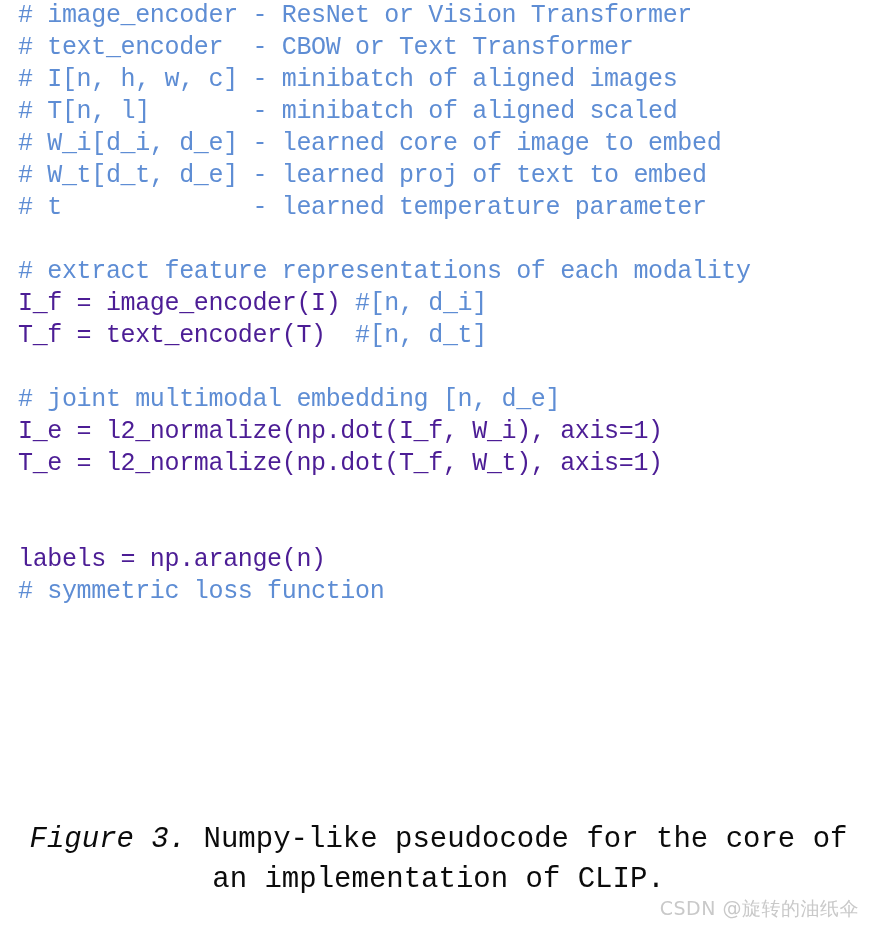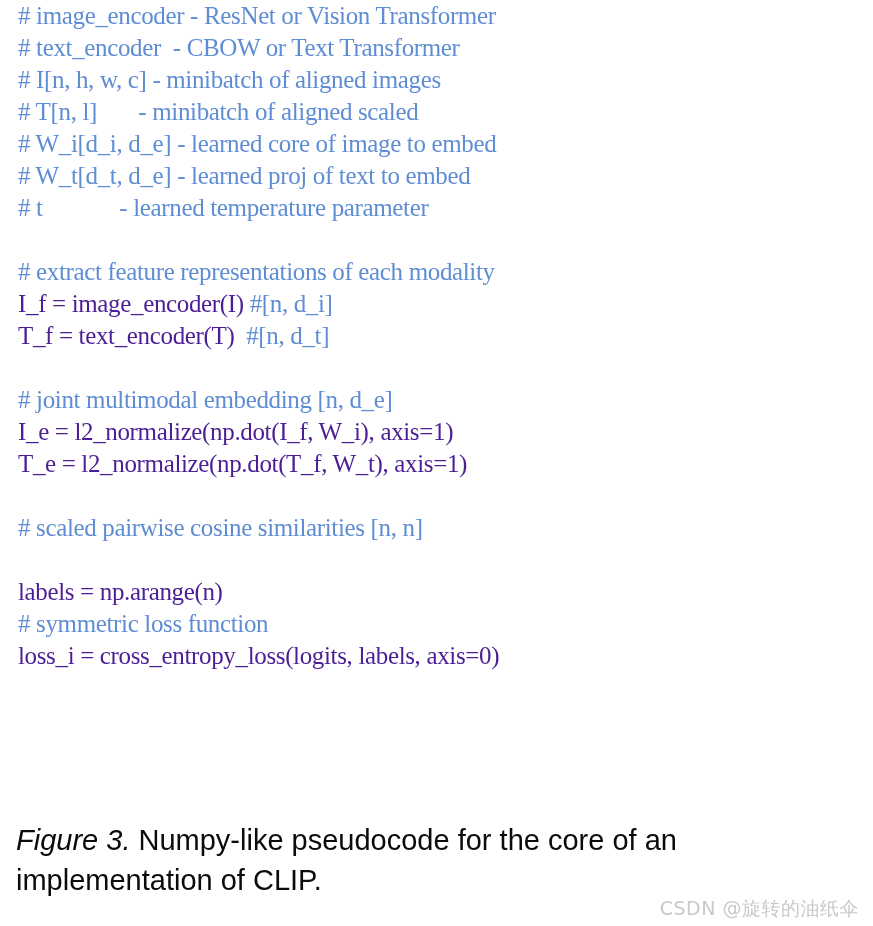--- a/index.html
+++ b/index.html
@@ -28,21 +28,21 @@
   #pseudocode-block {
     position: absolute;
     left: 18px;
     top: 0px;
     width: 855px;
   }
 
   .code-line {
     height: 32px;
     line-height: 32px;
-    font-family: Liberation Serif, serif;
+    font-family: Liberation Mono, monospace;
     font-size: 25px;
     letter-spacing: -0.35px;
     white-space: pre;
     color: #000000;
     font-weight: 400;
   }
   .code-line.blank {
     color: transparent;
   }
   .code-line .cmt {
@@ -51,25 +51,25 @@
   .code-line .cd {
     color: #4c1d95;
   }
 
   
   #figure-caption {
     position: absolute;
     left: 16px;
     top: 820px;
     width: 845px;
-    font-family: Liberation Sans, sans-serif;
+    font-family: Liberation Mono, monospace;
     font-size: 29px;
     line-height: 40px;
     color: #0b0b0b;
-    text-align: left;
+    text-align: center;
   }
   #figure-caption .fig-label {
     font-style: italic;
   }
 
   
   #watermark {
     position: absolute;
     right: 14px;
     top: 896px;
@@ -97,25 +97,23 @@
       <div class="code-line"><span class="cmt"># t             - learned temperature parameter</span></div>
       <div class="code-line blank"><span class="cd"> </span></div>
       <div class="code-line"><span class="cmt"># extract feature representations of each modality</span></div>
       <div class="code-line"><span class="cd">I_f = image_encoder(I) </span><span class="cmt">#[n, d_i]</span></div>
       <div class="code-line"><span class="cd">T_f = text_encoder(T)  </span><span class="cmt">#[n, d_t]</span></div>
       <div class="code-line blank"><span class="cd"> </span></div>
       <div class="code-line"><span class="cmt"># joint multimodal embedding [n, d_e]</span></div>
       <div class="code-line"><span class="cd">I_e = l2_normalize(np.dot(I_f, W_i), axis=1)</span></div>
       <div class="code-line"><span class="cd">T_e = l2_normalize(np.dot(T_f, W_t), axis=1)</span></div>
       <div class="code-line blank"><span class="cd"> </span></div>
-      <div class="code-line"><span class="cmt"># scaled pairwise cosine similarities [n, n]</span></div>
       <div class="code-line blank"><span class="cd"> </span></div>
       <div class="code-line"><span class="cd">labels = np.arange(n)</span></div>
       <div class="code-line"><span class="cmt"># symmetric loss function</span></div>
-      <div class="code-line"><span class="cd">loss_i = cross_entropy_loss(logits, labels, axis=0)</span></div>
     </div>
 
   <div id="figure-caption">
     <span class="fig-label">Figure 3.</span><span> Numpy-like pseudocode for the core of an implementation of CLIP.</span>
   </div>
 
   <div id="watermark">CSDN @旋转的油纸伞</div>
 
 </div>
 

